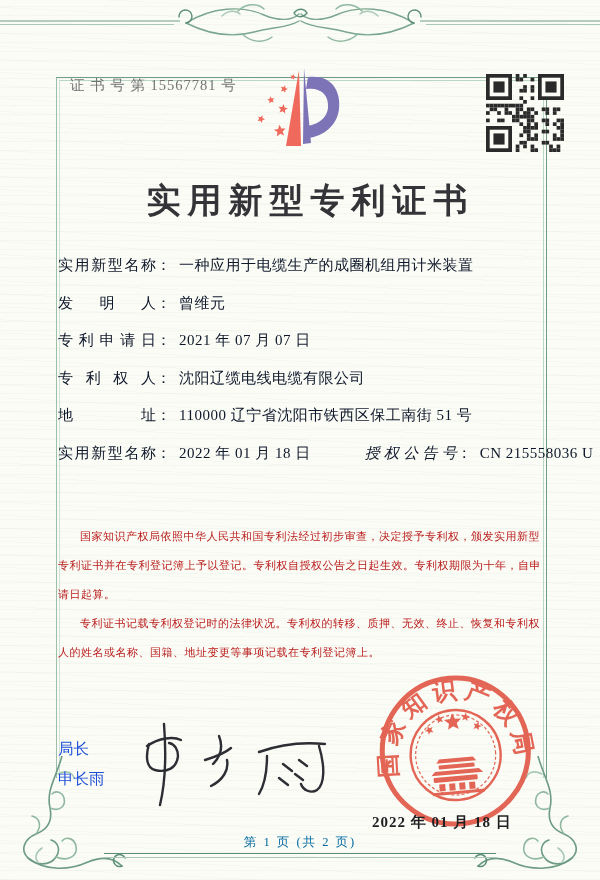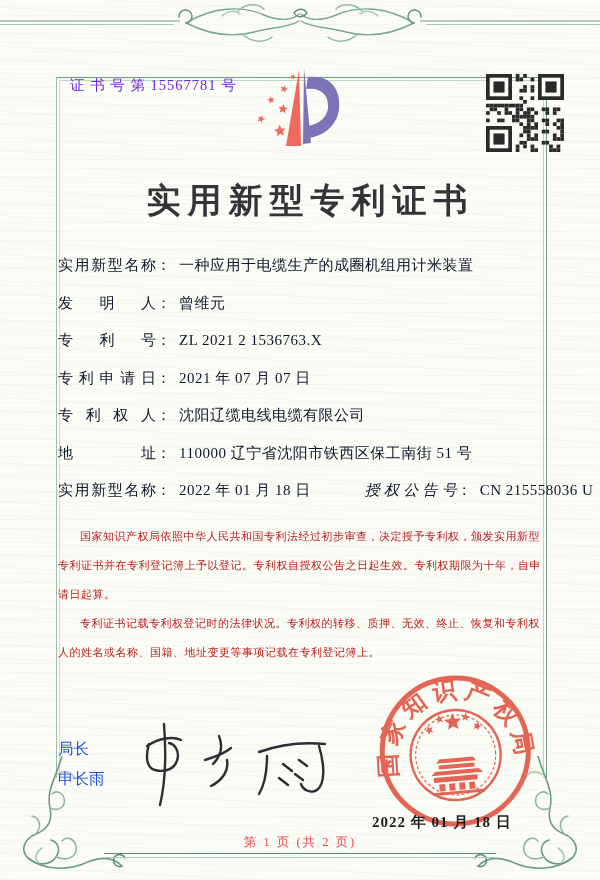--- a/index.html
+++ b/index.html
@@ -29,21 +29,21 @@
     border-top:1px solid #bcd6c6;border-left:1px solid #cfe2d6;border-right:1px solid #bcd6c6;
   }
   .corner-flourish{position:absolute;width:112px;height:120px;}
   .corner-left{left:16px;top:756px;}
   .corner-right{left:472px;top:756px;transform:scaleX(-1);}
   .bottom-rule{
     position:absolute;left:104px;right:104px;top:853px;height:3px;
     border-top:1.5px solid #5d8f78;border-bottom:1px solid #a9c9b6;
   }
   .cert-no{
-    position:absolute;left:70px;top:76px;font-size:14.5px;color:#6d28d9;
+    position:absolute;left:70px;top:76px;font-size:14.5px;color:#737373;
     letter-spacing:1px;
   }
   .logo{position:absolute;left:240px;top:64px;width:122px;height:100px;}
   .qr{position:absolute;left:486px;top:74px;width:78px;height:78px;}
   .title{
     position:absolute;left:0;top:178px;width:600px;margin:0;
     text-align:center;font-size:34px;font-weight:bold;color:#333338;
     letter-spacing:7px;padding-left:21px;box-sizing:border-box;
   }
   .fields{position:absolute;left:58px;top:254px;width:488px;font-size:15px;color:#0f172a;}
@@ -63,21 +63,21 @@
   .paragraphs p{margin:0;text-indent:2em;letter-spacing:.5px;}
   .sig-labels{position:absolute;left:58px;top:734px;font-size:15.5px;color:#1d4ed8;line-height:30px;}
   .sig-svg{position:absolute;left:133px;top:710px;width:205px;height:100px;}
   .seal{position:absolute;left:358px;top:670px;width:196px;height:178px;transform:rotate(-5deg);}
   .seal-date{
     position:absolute;left:372px;top:813px;font-size:15px;font-weight:bold;
     color:#1f1f22;letter-spacing:1px;
   }
   .footer{
     position:absolute;left:0;top:834px;width:600px;text-align:center;
-    font-size:12.5px;color:#ef4444;letter-spacing:2px;
+    font-size:12.5px;color:#0369a1;letter-spacing:2px;
   }
 </style>
 </head>
 <body>
 
 <div class="page">
 
   <svg class="ornament-top" viewBox="0 0 600 50">
     <g stroke="#6f9e85" stroke-width="1.2" fill="none">
       <path d="M0,21 H180"></path>
@@ -262,23 +262,20 @@
   <h1 class="title">实用新型专利证书</h1>
 
   <div class="fields">
     <div class="field-row">
       <span class="lbl">实用新型名称</span><span class="colon">：</span><span class="val">一种应用于电缆生产的成圈机组用计米装置</span>
     </div>
     <div class="field-row">
       <span class="lbl">发明人</span><span class="colon">：</span><span class="val">曾维元</span>
     </div>
     <div class="field-row">
-      <span class="lbl">专利号</span><span class="colon">：</span><span class="val">ZL 2021 2 1536763.X</span>
-    </div>
-    <div class="field-row">
       <span class="lbl">专利申请日</span><span class="colon">：</span><span class="val">2021 年 07 月 07 日</span>
     </div>
     <div class="field-row">
       <span class="lbl">专利权人</span><span class="colon">：</span><span class="val">沈阳辽缆电线电缆有限公司</span>
     </div>
     <div class="field-row">
       <span class="lbl">地址</span><span class="colon">：</span><span class="val">110000 辽宁省沈阳市铁西区保工南街 51 号</span>
     </div>
     <div class="field-row">
       <span><span class="lbl">实用新型名称</span><span class="colon">：</span><span class="val">2022 年 01 月 18 日</span></span><span class="pair2"><span class="lbl">授权公告号</span><span class="colon">：</span><span class="val">CN 215558036 U</span></span>

